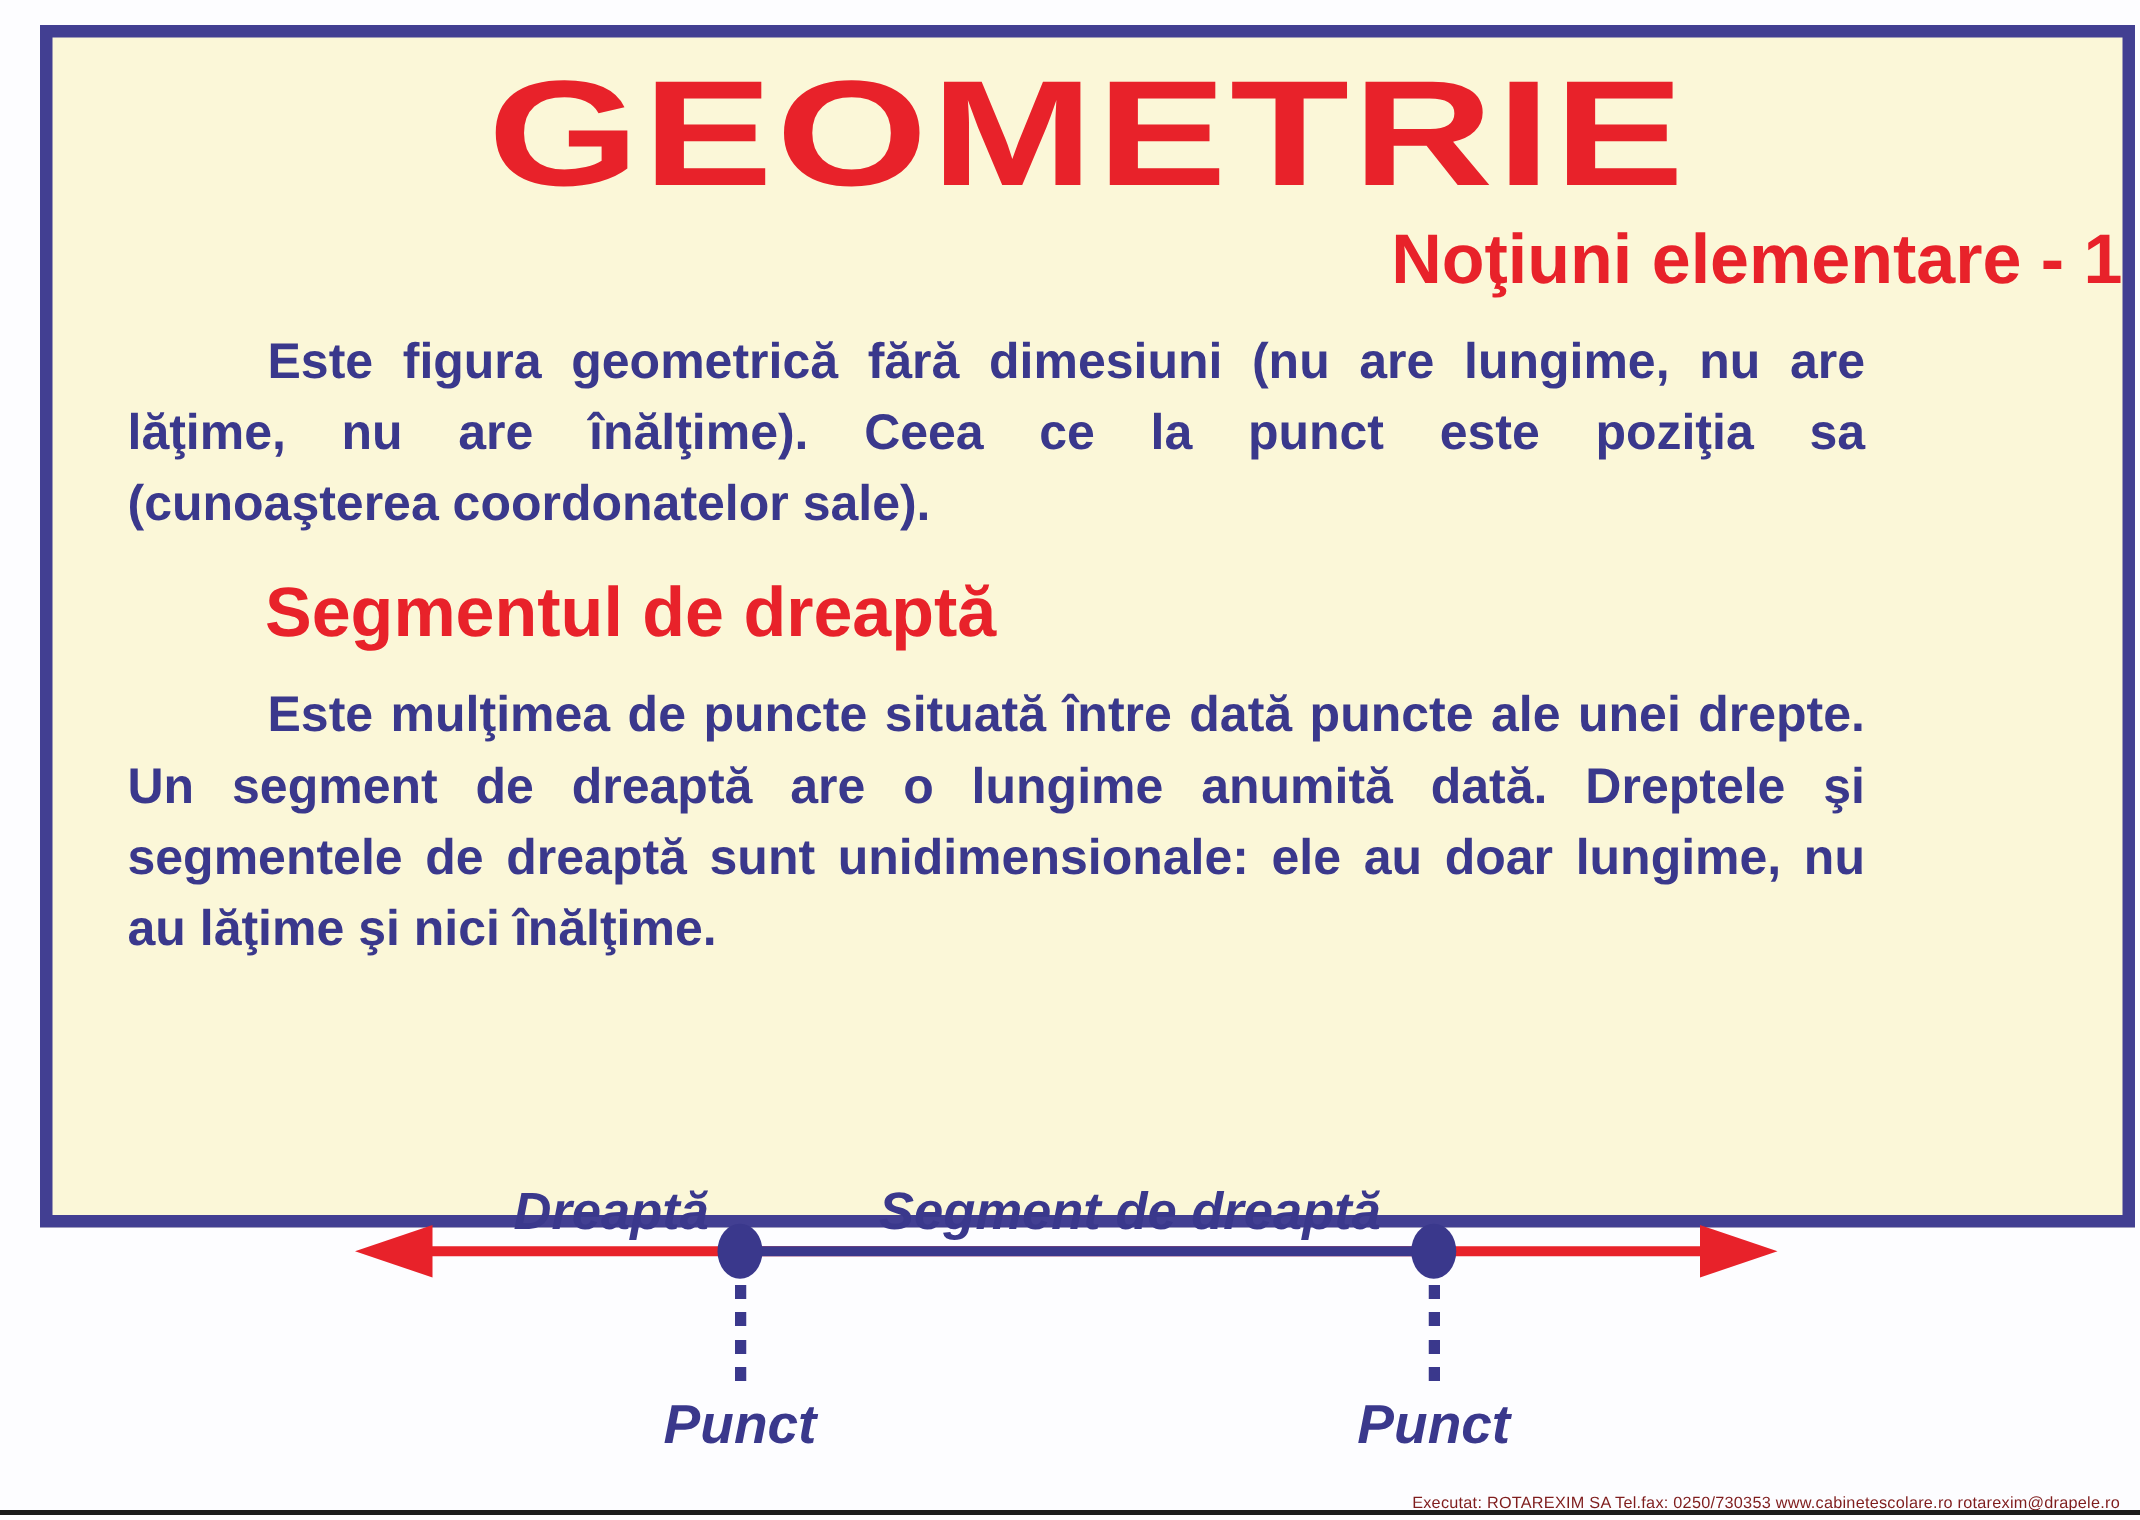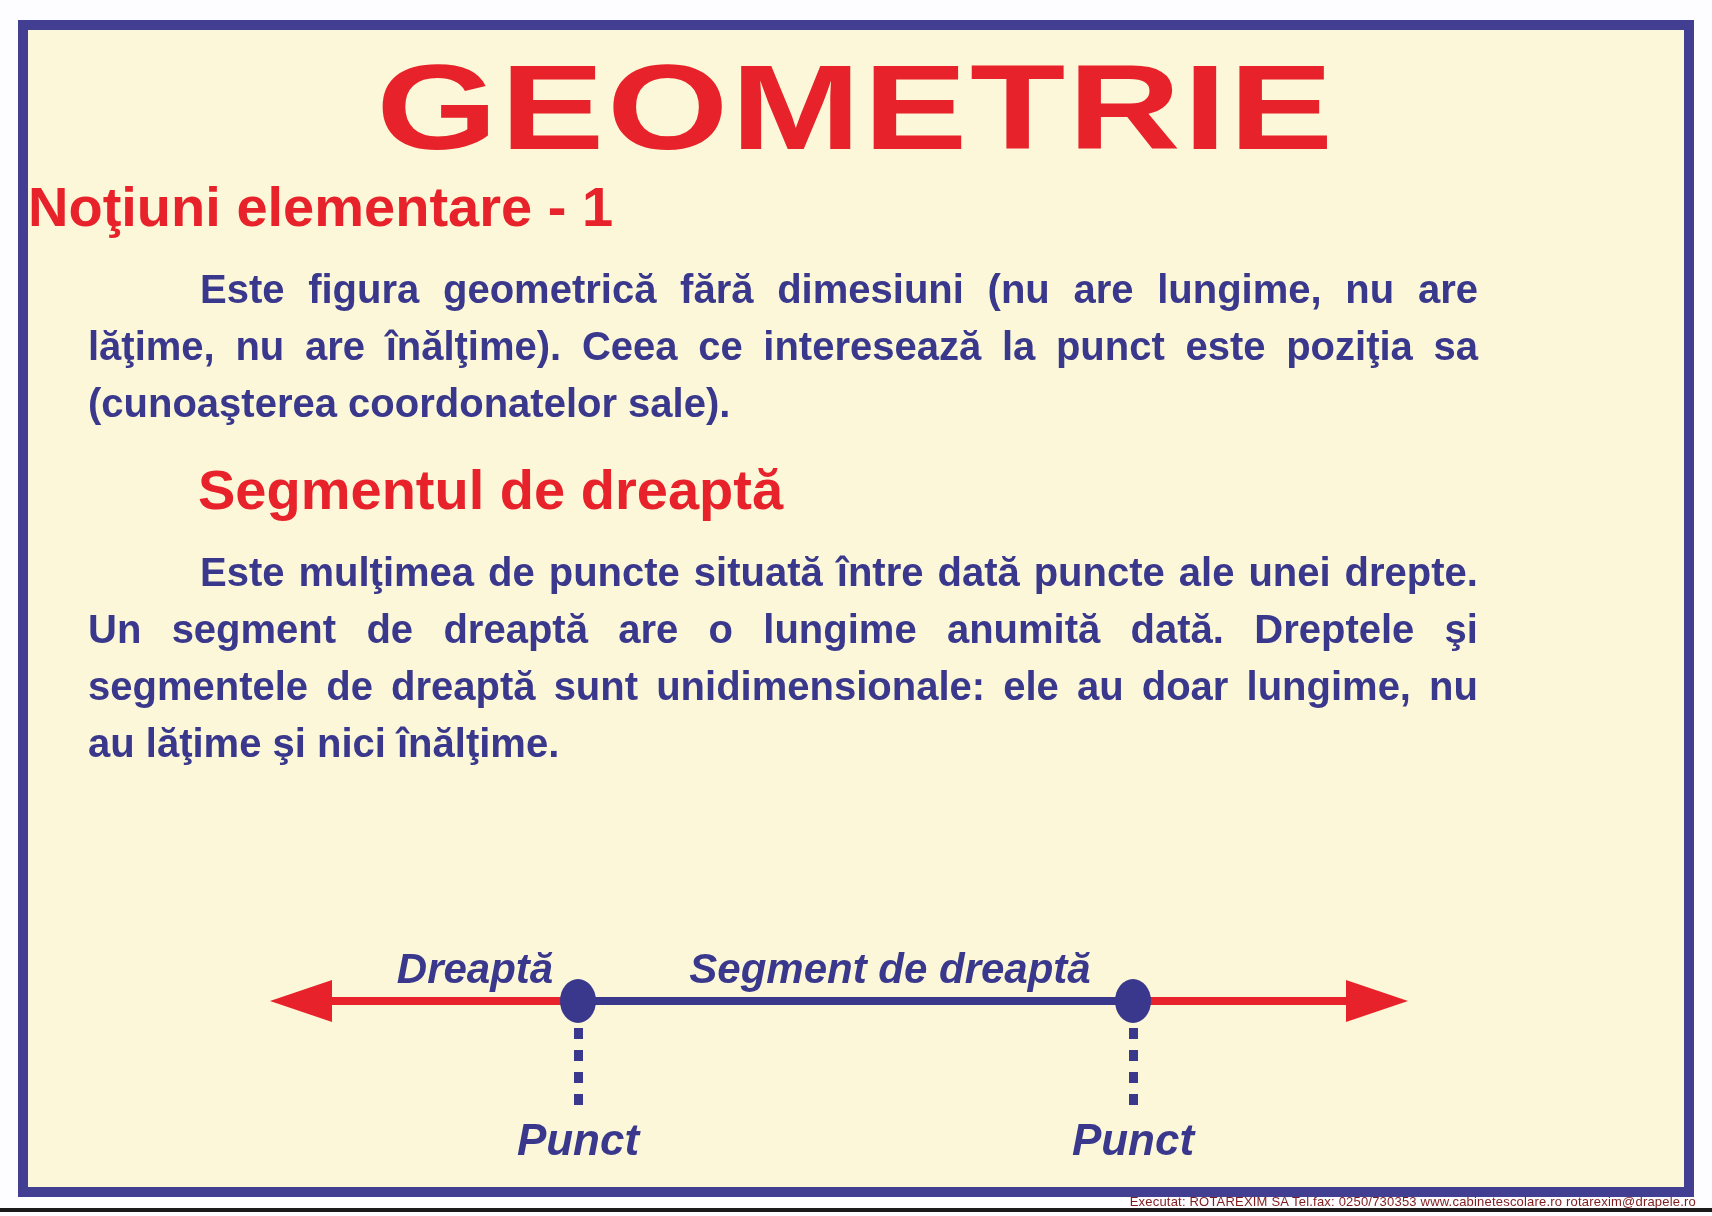--- a/index.html
+++ b/index.html
@@ -12,31 +12,31 @@
   body{
     font-family:"Liberation Sans", sans-serif;
     background:#ffffff;
     width:1712px;height:1216px;
     position:relative;
   }
   .page{
     position:relative;width:1712px;height:1216px;background:#fdfdff;overflow:hidden;
   }
   .frame{
-    position:absolute;left:18px;top:20px;width:1676px;height:1177px;
+    position:absolute;left:32px;top:20px;width:1676px;height:962px;
     border:10px solid var(--border);
     background:var(--bg);
   }
   .poster-title{
     margin-top:14px;text-align:center;color:var(--red);
     font-size:120px;line-height:1.06;font-weight:bold;white-space:nowrap;
   }
   .poster-title .stretch{display:inline-block;transform:scaleX(1.30);transform-origin:center;letter-spacing:2px;}
   .poster-subtitle{
-    margin-top:8px;text-align:left;color:var(--red);
+    margin-top:8px;text-align:right;color:var(--red);
     font-size:56px;font-weight:bold;line-height:1;
   }
   .section-heading{
     margin:48px 0 0 170px;color:var(--red);
     font-size:56px;font-weight:bold;line-height:1;
   }
   .section-heading.second{margin-top:30px;}
   .para{
     margin:26px 16px 0 60px;width:1390px;
     color:var(--blue);font-weight:bold;
@@ -107,21 +107,20 @@
           <span>nu</span>
           <span>are</span>
         </div>
       <div class="jline">
           <span>lăţime,</span>
           <span>nu</span>
           <span>are</span>
           <span>înălţime).</span>
           <span>Ceea</span>
           <span>ce</span>
-          <span>interesează</span>
           <span>la</span>
           <span>punct</span>
           <span>este</span>
           <span>poziţia</span>
           <span>sa</span>
         </div>
       <div class="lline">(cunoaşterea coordonatelor sale).</div>
     </div>
 
     <h3 class="section-heading second">Segmentul de dreaptă</h3>

